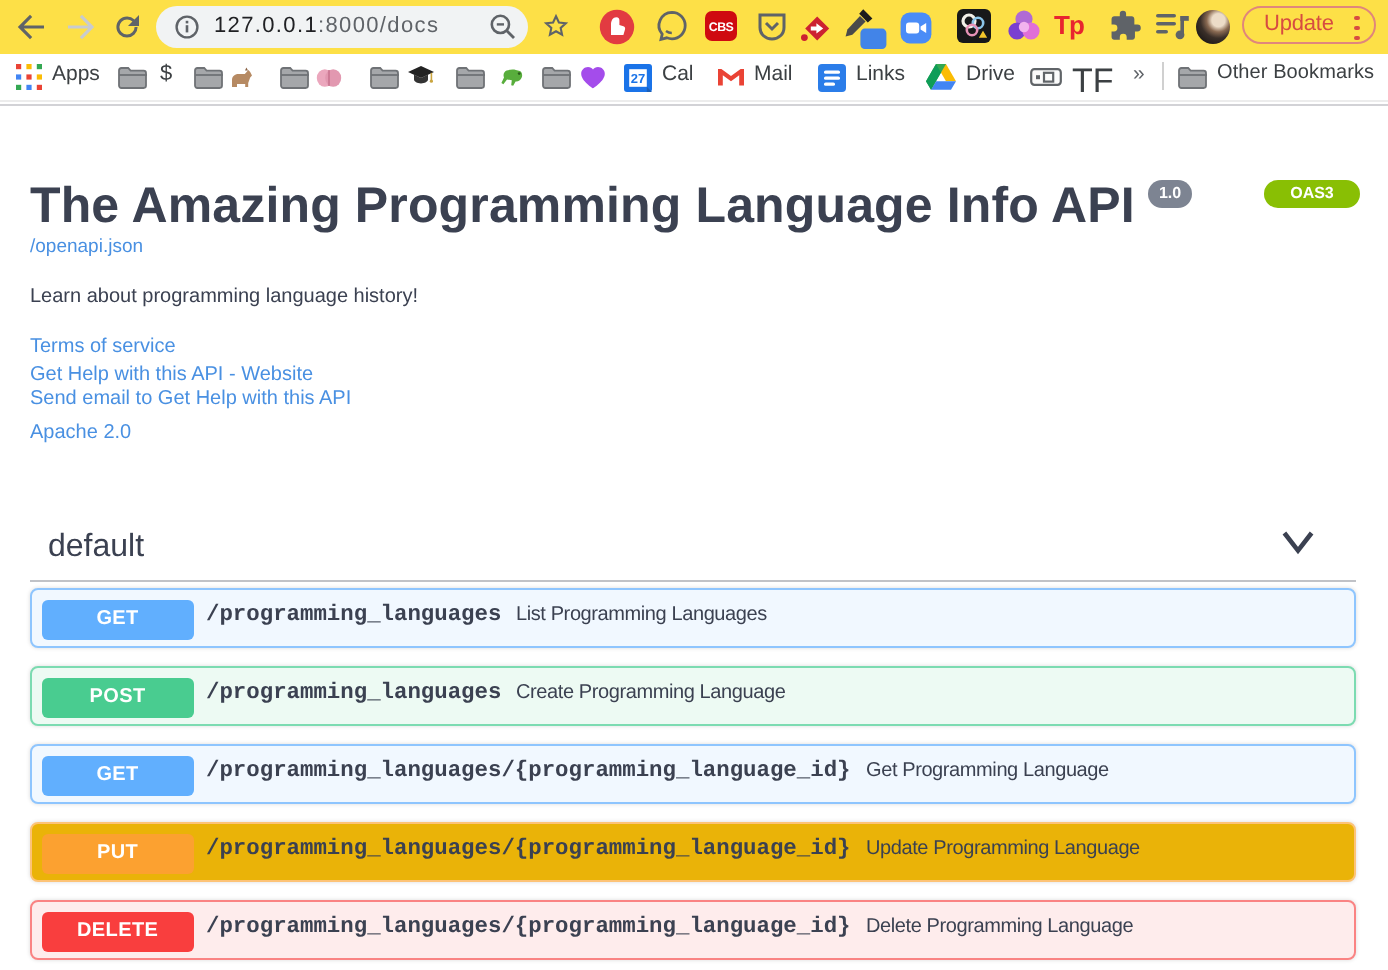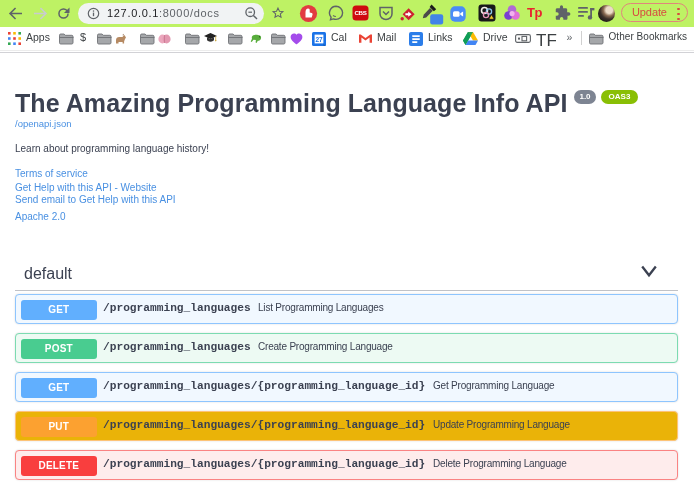--- a/index.html
+++ b/index.html
@@ -1,20 +1,20 @@
 <!DOCTYPE html>
 <html><head>
 <meta charset="utf-8">
 <style>
   * { margin:0; padding:0; box-sizing:border-box; }
   html,body { width:694px; height:485px; background:#fff; overflow:hidden;
     font-family:"Liberation Sans", sans-serif; }
   .abs { position:absolute; }
   
-  #toolbar { position:absolute; left:0; top:0; width:694px; height:27px; background:#bef264; }
+  #toolbar { position:absolute; left:0; top:0; width:694px; height:27px; background:#fde047; }
   #omnibox { position:absolute; left:78px; top:3px; width:186px; height:21px;
     border-radius:10.5px; background:#f1f3f4; }
   .urltxt { position:absolute; left:107px; top:7px; font-size:11px; letter-spacing:0.68px;
     color:#202124; white-space:nowrap; }
   .urltxt .grey { color:#5f6368; }
   #updatebtn { position:absolute; left:621px; top:2.5px; width:67px; height:19.5px;
     border:1.4px solid #e0867c; border-radius:10px; }
   #updatebtn span { position:absolute; left:10px; top:2.2px; font-size:11px;
     color:#d74b41; letter-spacing:-0.1px; }
   .udots { position:absolute; right:7.5px; top:4.2px; width:2.6px; }
@@ -28,21 +28,21 @@
   
   #div1 { position:absolute; left:0; top:50px; width:694px; height:1px; background:#ececec; }
   #div2 { position:absolute; left:0; top:51.5px; width:694px; height:1.4px; background:#d2d2d6; }
   
   #content { position:absolute; left:0; top:53px; width:694px; height:432px; background:#fff; }
   h1.title { position:absolute; left:15px; top:35.5px; font-size:25px; font-weight:bold;
     color:#3b4151; white-space:nowrap; letter-spacing:0.07px; }
   .vbadge { position:absolute; top:36.5px; height:14px; border-radius:7px; color:#fff;
     font-size:8px; font-weight:bold; text-align:center; line-height:14px; }
   #v10 { left:574px; width:22px; background:#7d8492; }
-  #voas { left:601px; width:37px; background:#89bf04;text-align:center; }
+  #voas { left:632px; width:48px; background:#89bf04;text-align:center; }
   a.blue { color:#4990e2; text-decoration:none; }
   .openapi { position:absolute; left:15px; top:65px; font-size:9.5px; }
   .desc { position:absolute; left:15px; top:90px; font-size:10px; color:#3b4151; }
   .lnk { position:absolute; left:15px; font-size:10px; }
   #deftag { position:absolute; left:24px; top:212px; font-size:16px; font-weight:normal;
     color:#3b4151; }
   #defline { position:absolute; left:15px; top:236.5px; width:663px; height:1px;
     background:rgba(59,65,81,.32); }
   .opblock { position:absolute; left:15px; width:663px; height:30px; border-radius:4px;
     border:1px solid; box-shadow:0 0 2px rgba(0,0,0,.15);padding-left:22px; }

